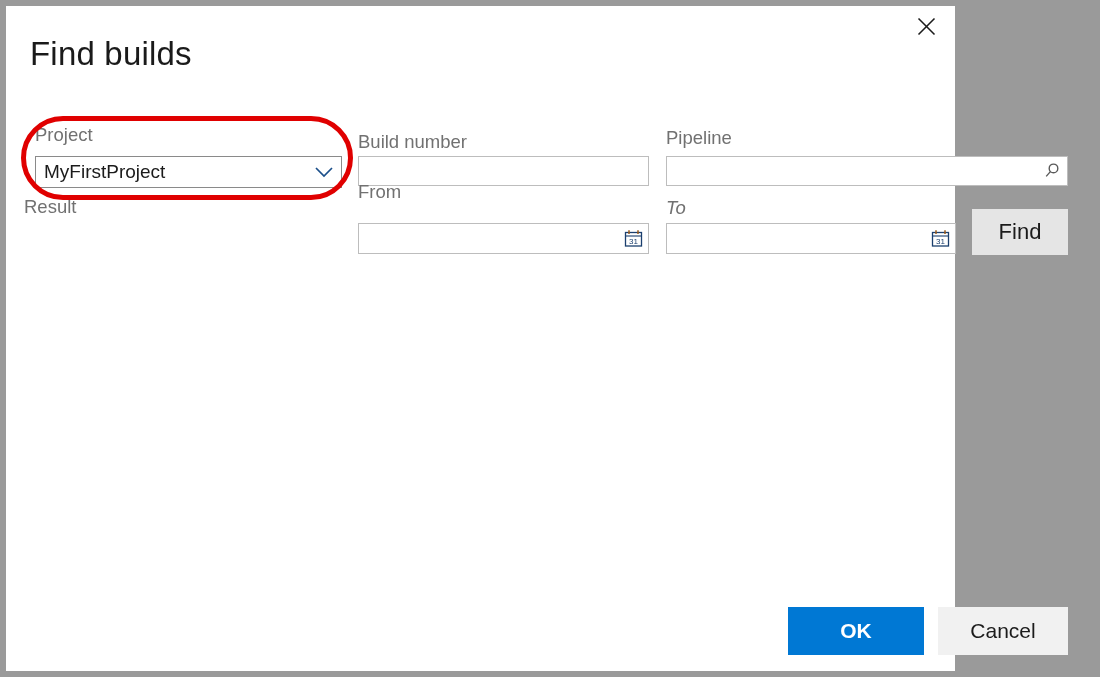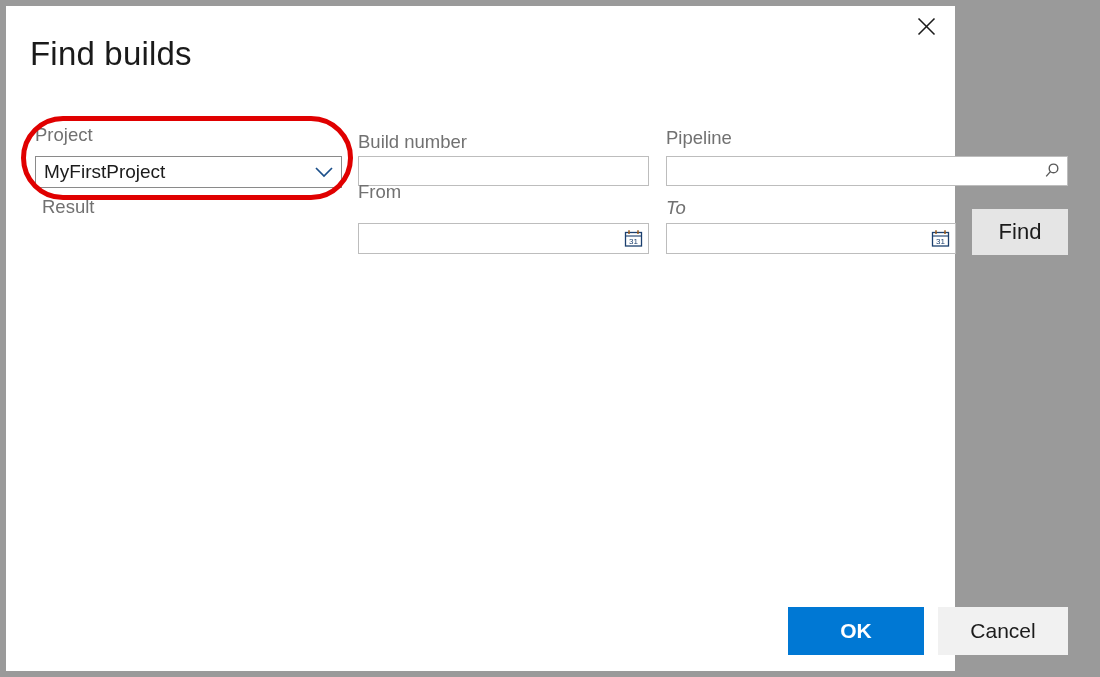--- a/index.html
+++ b/index.html
@@ -206,21 +206,21 @@
     <div class="field-box" style="left:660px; top:150px; width:402px; height:30px;">
       <span class="field-value"></span>
       <span class="trailing-icon">
         <svg width="18" height="18" viewBox="0 0 18 18">
           <circle cx="10.5" cy="6.4" r="4.3" fill="none" stroke="#595959" stroke-width="1.4"></circle>
           <line x1="7.4" y1="9.6" x2="3.2" y2="14.4" stroke="#595959" stroke-width="1.4"></line>
         </svg>
       </span>
     </div>
 
-    <div class="field-label" style="left:36px; top:190px;">Result</div>
+    <div class="field-label" style="left:18px; top:190px;">Result</div>
 
     <div class="field-label" style="left:352px; top:175px;text-align:center;">From</div>
     <div class="field-box" style="left:352px; top:217px; width:291px; height:31px;">
       <span class="field-value"></span>
       <span class="trailing-icon">
         <svg width="19" height="19" viewBox="0 0 19 19">
           <rect x="1.5" y="3.5" width="16" height="13.5" fill="#ffffff" stroke="#1b3f6e" stroke-width="1.3"></rect>
           <line x1="1.5" y1="7" x2="17.5" y2="7" stroke="#1b3f6e" stroke-width="1.1"></line>
           <line x1="5" y1="1.2" x2="5" y2="5" stroke="#9a5a1a" stroke-width="1.5"></line>
           <line x1="14" y1="1.2" x2="14" y2="5" stroke="#9a5a1a" stroke-width="1.5"></line>

